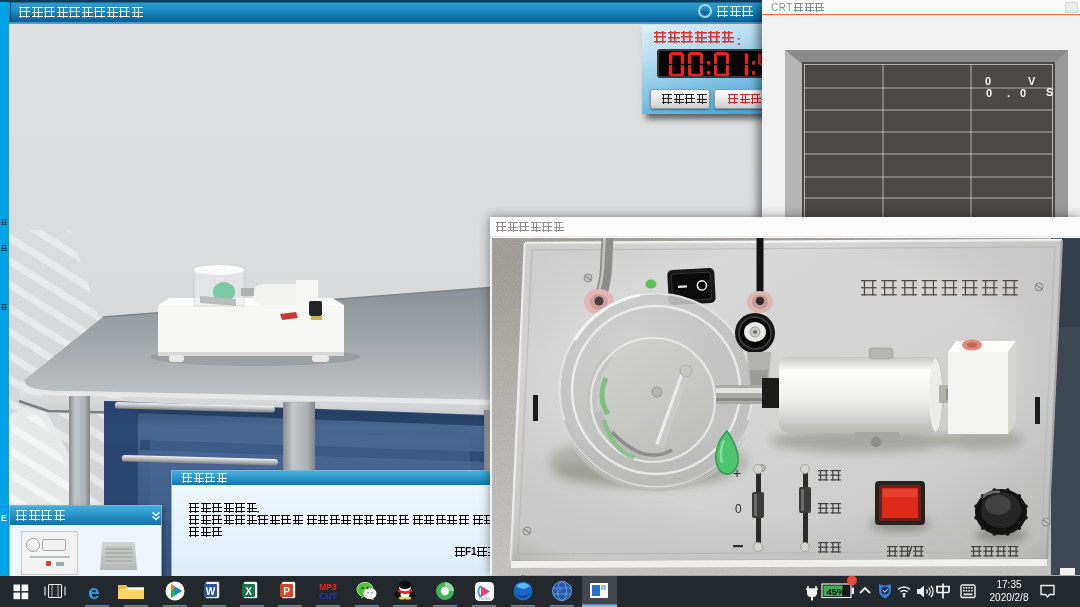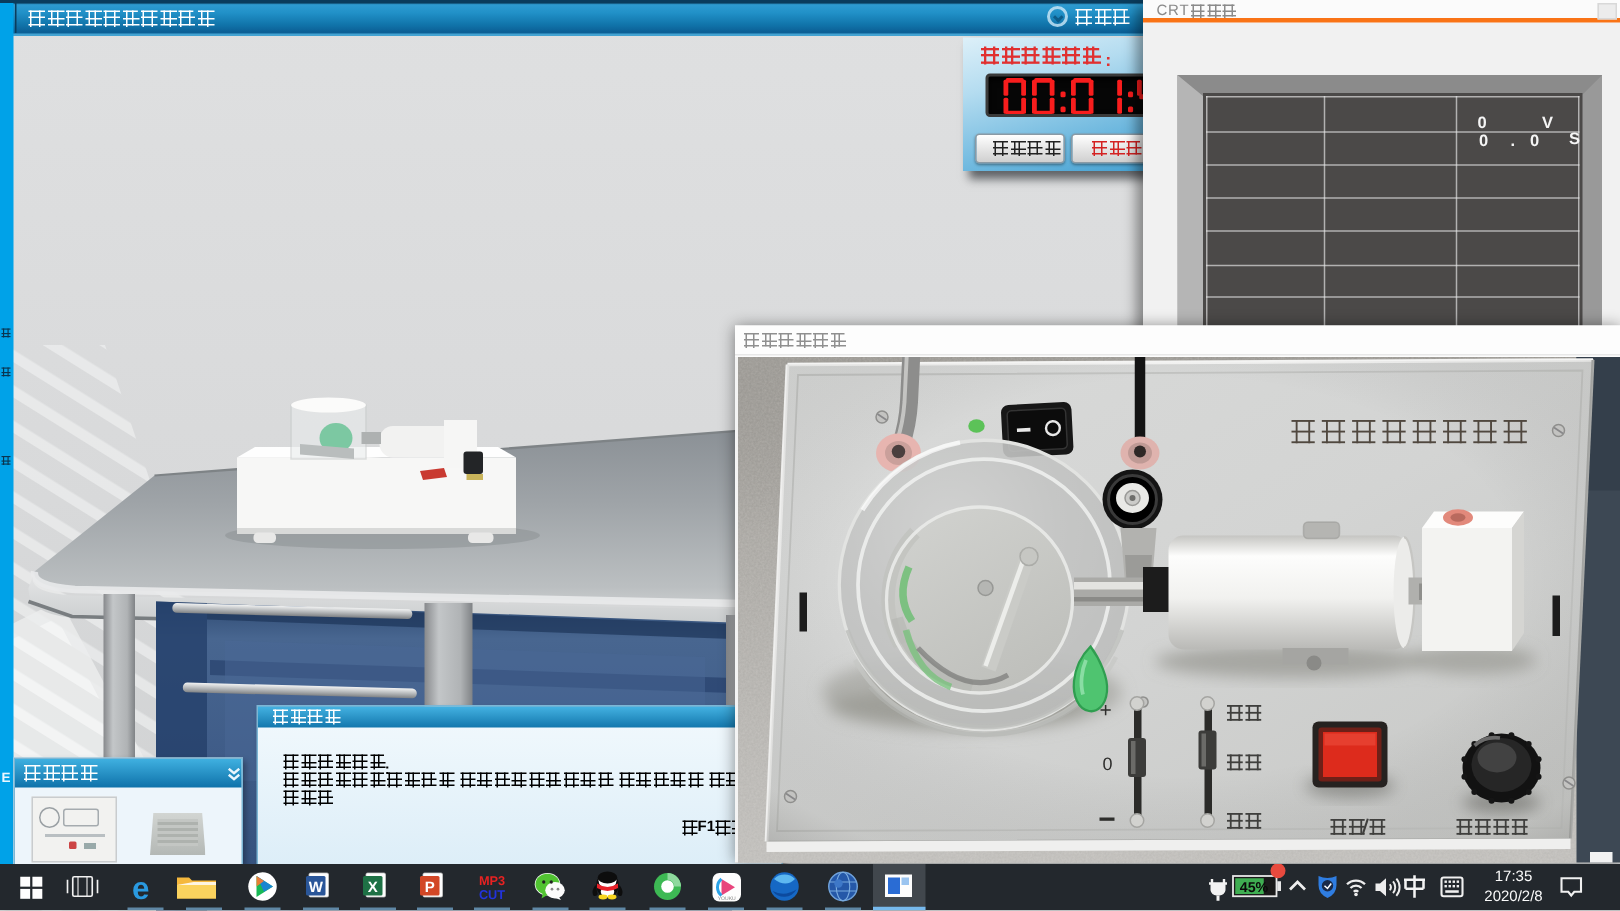--- a/index.html
+++ b/index.html
@@ -277,21 +277,21 @@
  <div class="abs" style="left:72px;top:64px;width:62px;height:20px;background:linear-gradient(#ffffff,#e2e2e2 60%,#d0d0d0);border:1px solid #8a9aa5;border-radius:3px;box-shadow:0 1px 2px rgba(0,0,0,.4)">
   <div class="abs" style="left:13px;top:4px"><span class="z" style="--s:10px;color:#d42222;">
           <i></i>
           <i></i>
           <i></i>
           <i></i>
         </span></div>
  </div>
 </div>
 <div class="abs" style="left:762px;top:0;width:318px;height:222px;background:#f1f1f1;box-shadow:-5px 3px 8px rgba(0,0,0,.4)">
- <div class="abs" style="left:0;top:0;width:318px;height:15px;background:#fbfbfb;border-bottom:3px solid #f97316">
+ <div class="abs" style="left:0;top:0;width:318px;height:15px;background:#fbfbfb;border-bottom:1px solid #f97316">
    <span style="position:absolute;left:9px;top:2px;font-size:10px;color:#8a8a8a;letter-spacing:.5px">CRT</span>
    <div class="abs" style="left:32px;top:3px"><span class="z" style="--s:9px;color:#8a8a8a;">
           <i></i>
           <i></i>
           <i></i>
         </span></div>
    <div class="abs" style="left:303px;top:2px;width:13px;height:11px;background:#ececec;border:1px solid #d8d8d8"></div>
  </div>
  <svg class="abs" style="left:0;top:0" width="318" height="222" viewBox="0 0 318 222">
   <defs>

